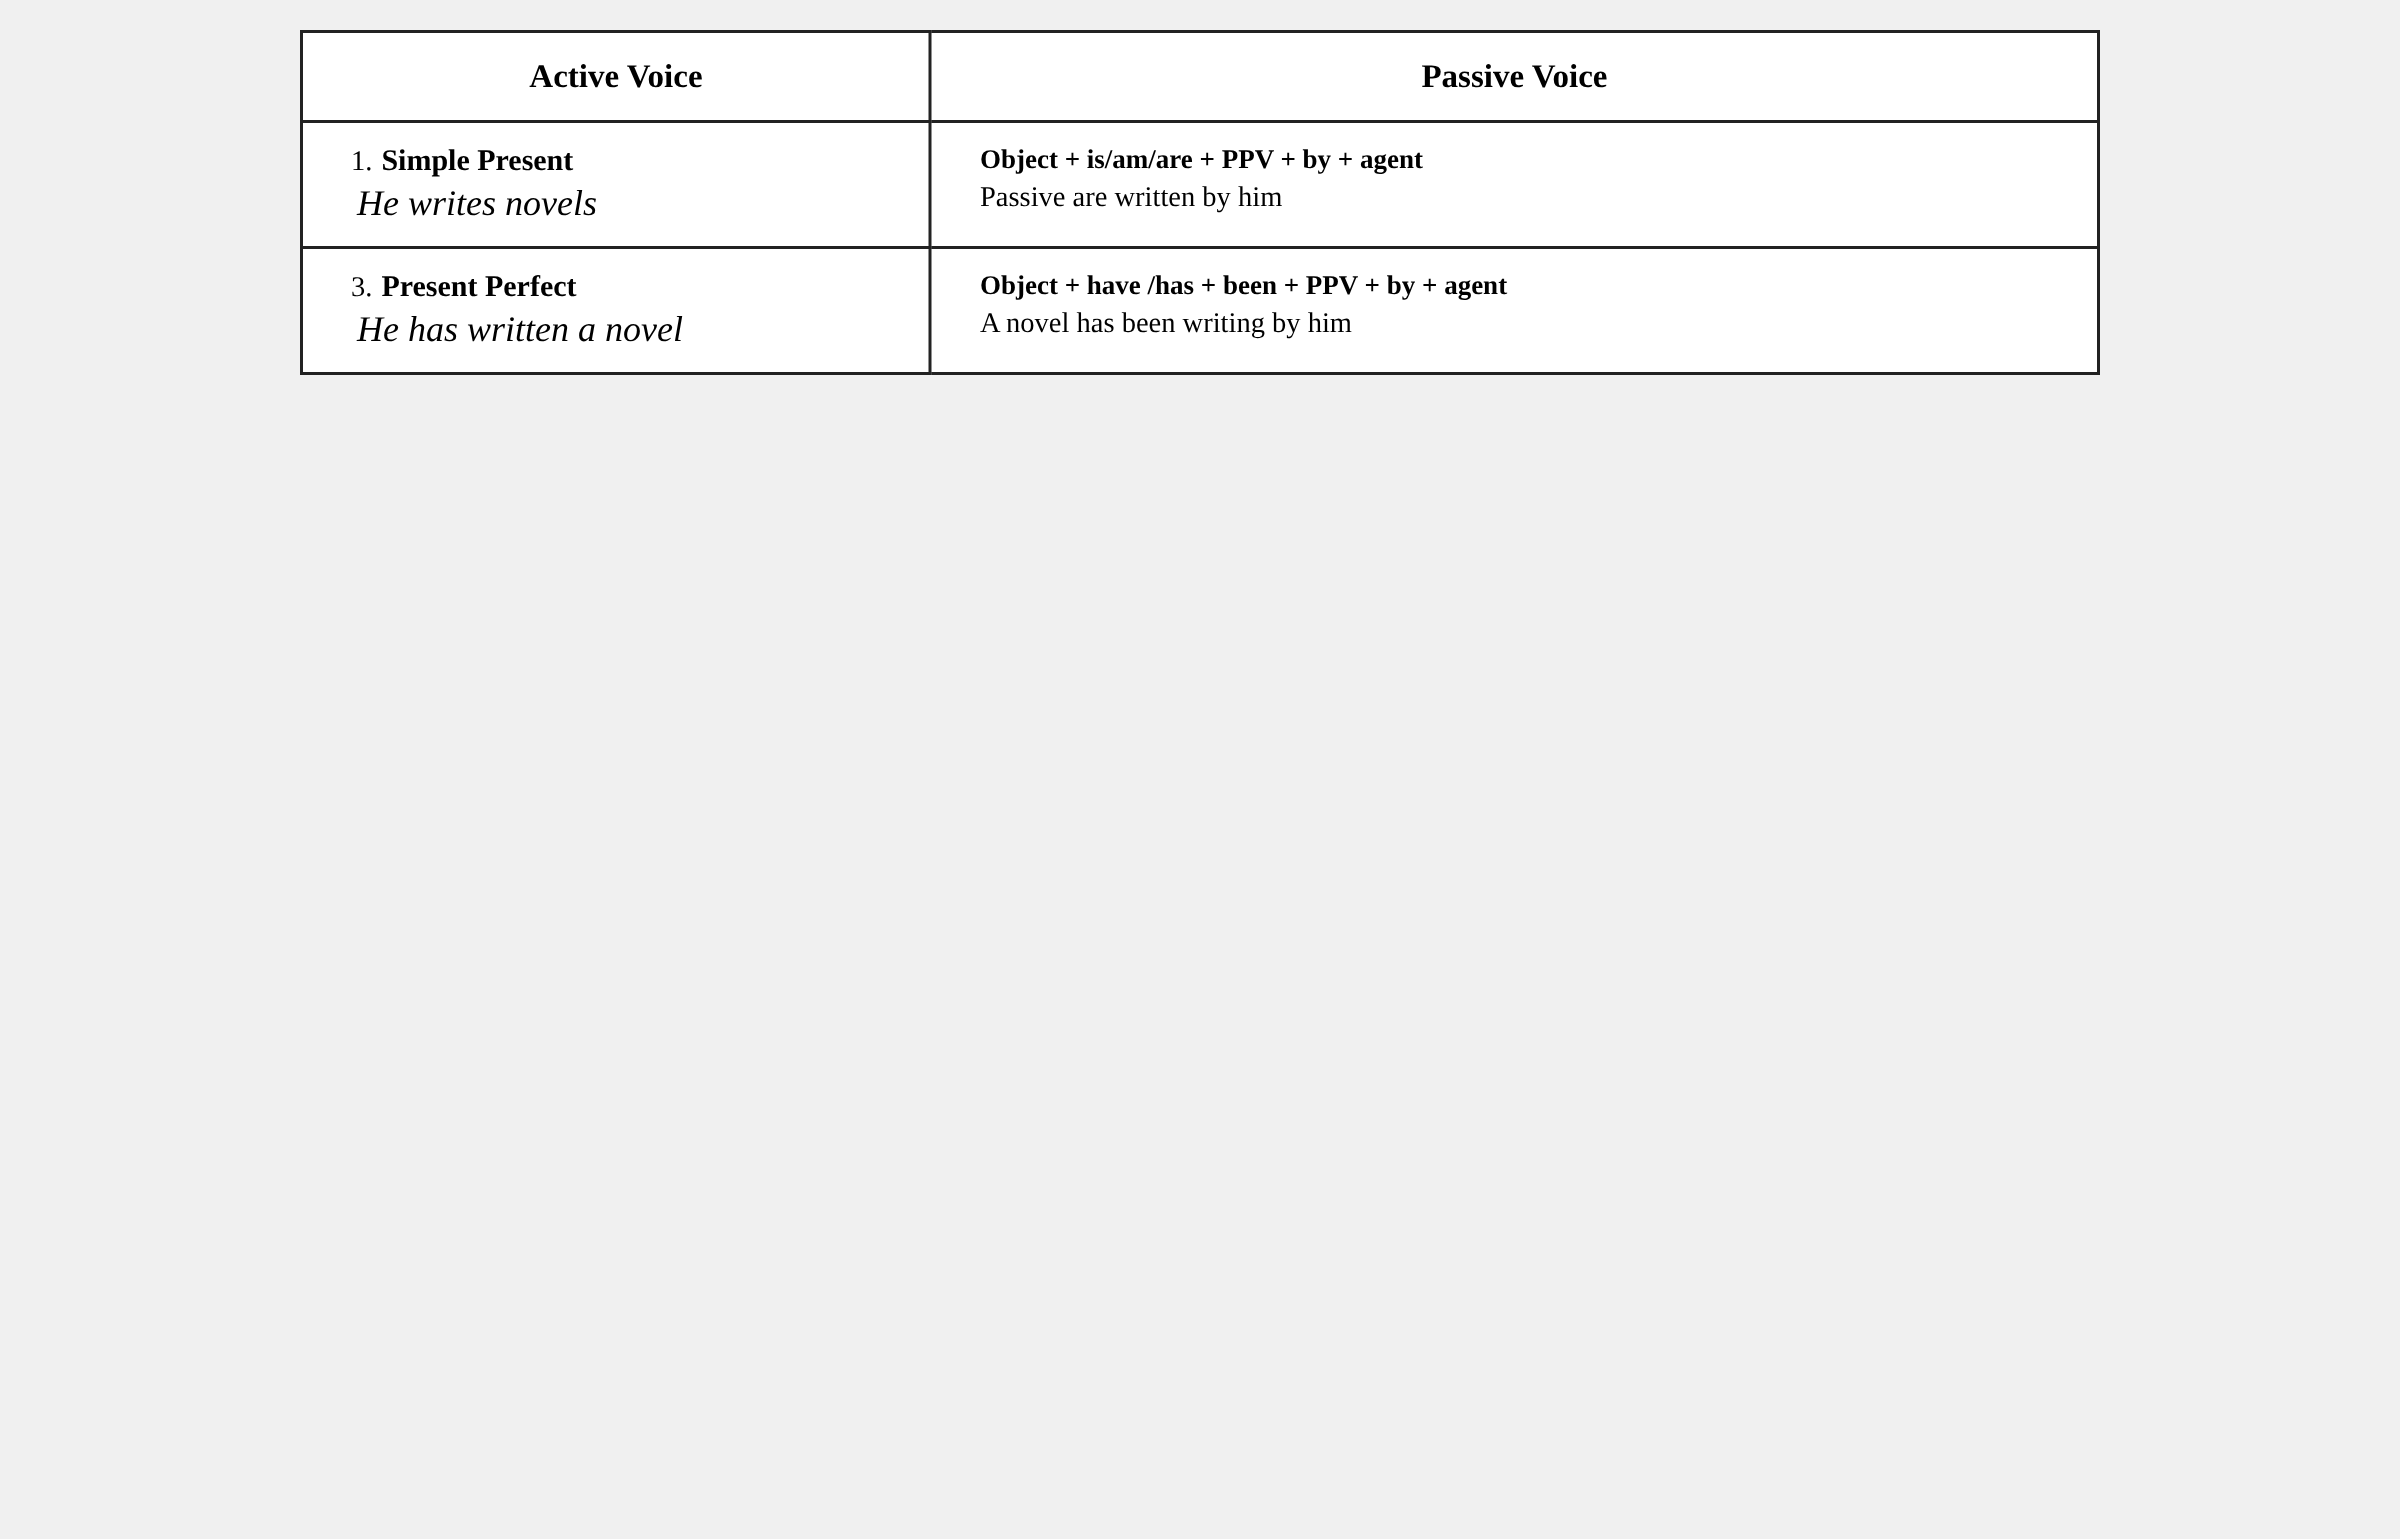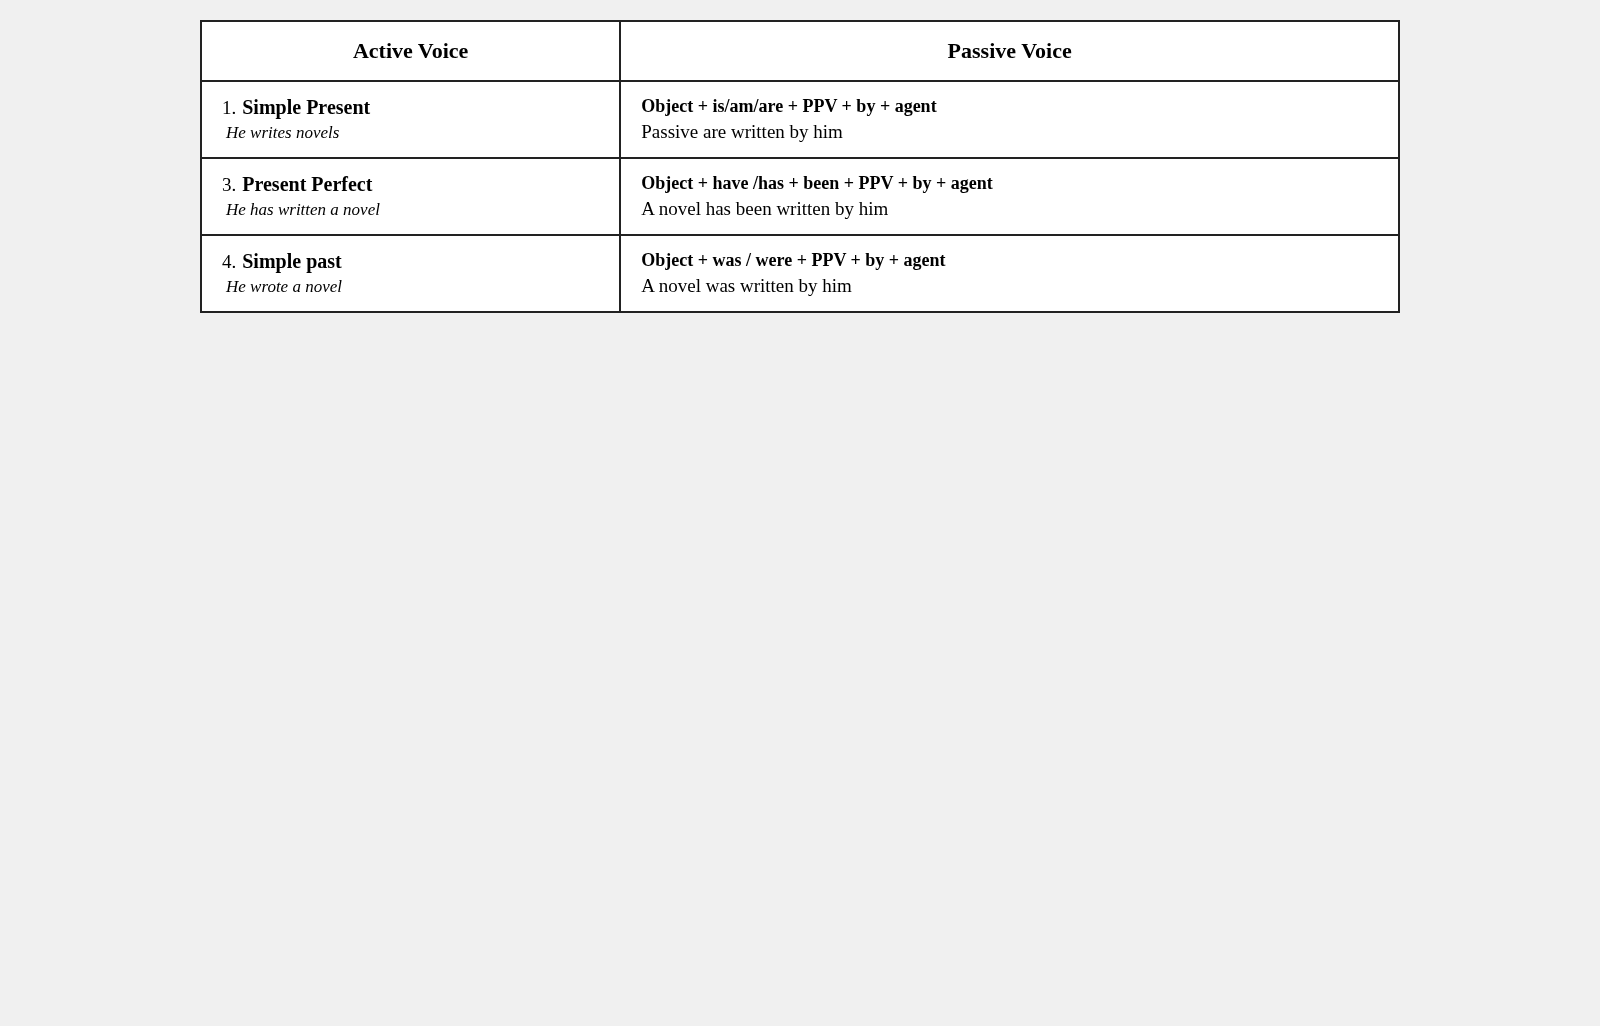--- a/index.html
+++ b/index.html
@@ -15,35 +15,35 @@
       background: #fff;
       width: 1200px;
     }
     table {
       width: 100%;
       border-collapse: collapse;
       border: 2px solid #222;
     }
     th, td {
       border: 2px solid #222;
-      padding: 14px 20px;
+      padding: 14px 32px;
       vertical-align: top;
     }
     thead th {
       text-align: center;
       font-size: 22px;
       font-weight: bold;
       padding: 16px 8px;
     }
     .tense-name {
       font-weight: bold;
       font-size: 20px;
     }
     .tense-example {
-      font-size: 17px;
+      font-size: 24px;
       font-style: italic;
       margin-top: 4px;
       padding-left: 4px;
     }
     .passive-formula {
       font-weight: bold;
       font-size: 18px;
     }
     .passive-example {
       font-size: 19px;
@@ -82,28 +82,18 @@
             <div class="passive-example">Passive are written by him</div>
           </td>
         </tr>
         <tr>
           <td class="active-cell">
             <div><span class="row-num">3.</span><span class="tense-name">Present Perfect</span></div>
             <div class="tense-example">He has written a novel</div>
           </td>
           <td class="passive-cell">
             <div class="passive-formula">Object + have /has + been + PPV + by + agent</div>
-            <div class="passive-example">A novel has been written by him</div>
-          </td>
-        </tr>
-        <tr>
-          <td class="active-cell">
-            <div><span class="row-num">4.</span><span class="tense-name">Simple past</span></div>
-            <div class="tense-example">He wrote a novel</div>
-          </td>
-          <td class="passive-cell">
-            <div class="passive-formula">Object + was / were + PPV + by + agent</div>
-            <div class="passive-example">A novel was written by him</div>
+            <div class="passive-example">A novel has been writing by him</div>
           </td>
         </tr>
       </tbody>
   </table>
 </div>
 
 </body></html>

